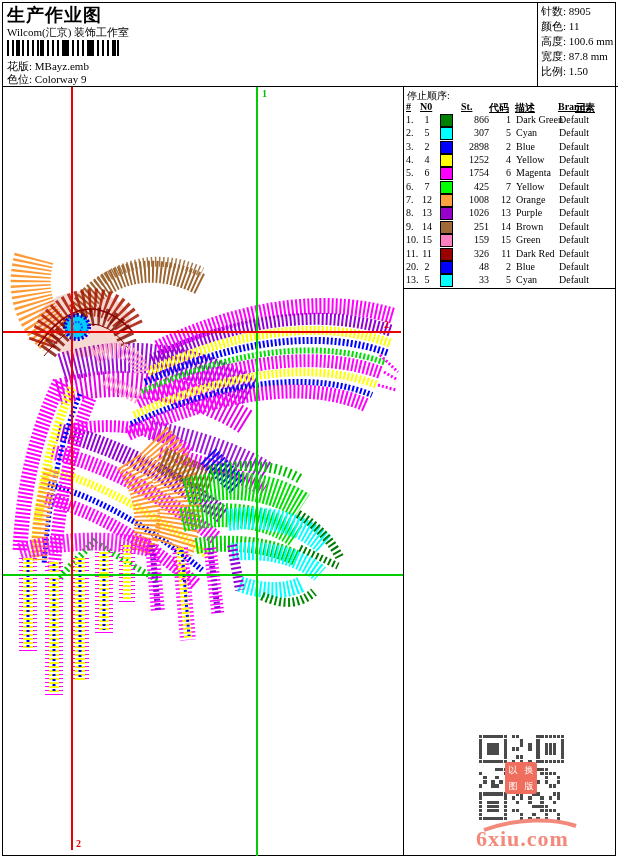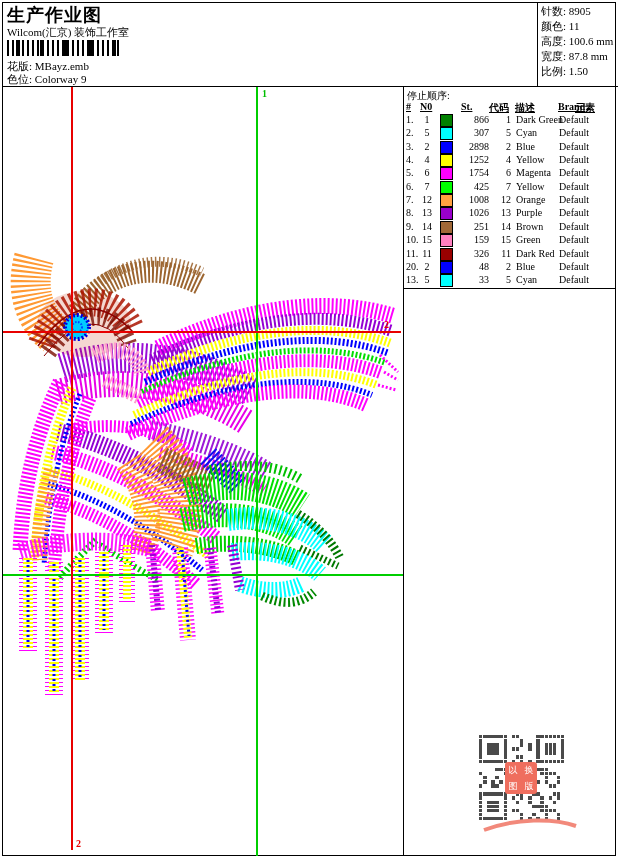--- a/index.html
+++ b/index.html
@@ -501,13 +501,14 @@
     </div>
   <div class="qr-stamp" id="qrstamp">
       <span>以</span>
       <span>换</span>
       <span>图</span>
       <span>版</span>
     </div>
   <svg class="wm-swoosh" width="104" height="16" viewBox="0 0 104 16">
     <path d="M8,14 C40,2 78,2 100,10" fill="none" stroke="#F2897B" stroke-width="4"></path>
   </svg>
+  <div class="wm">6xiu.com</div>
 </div>
 
 </body></html>

